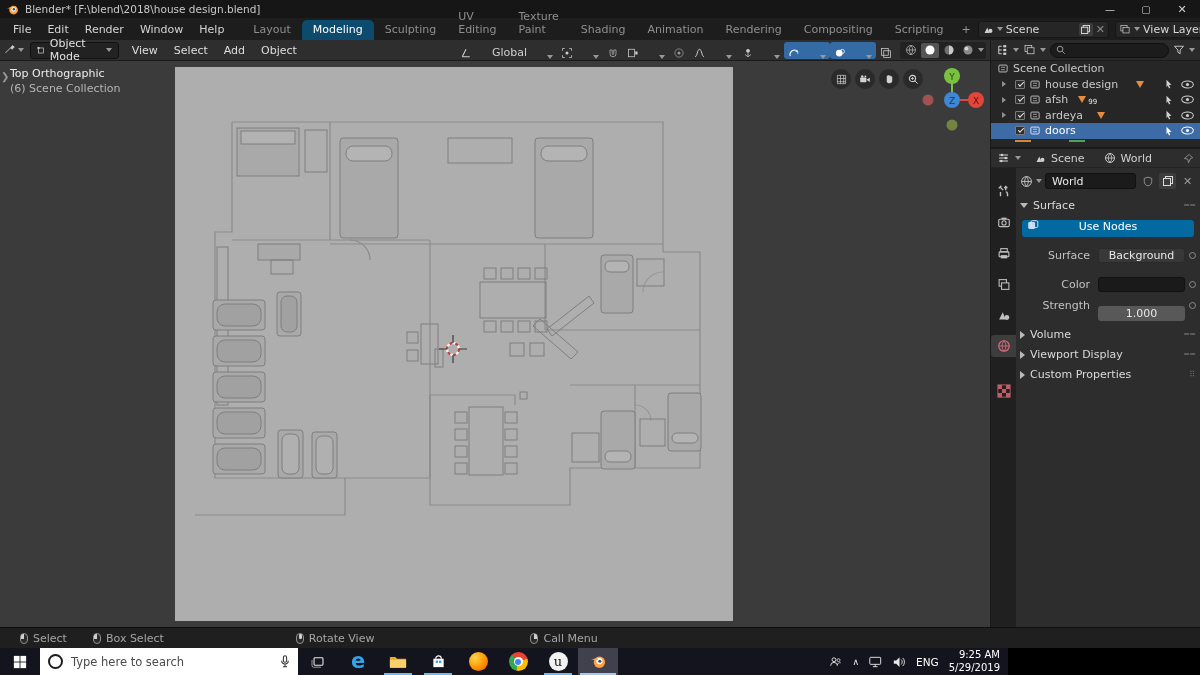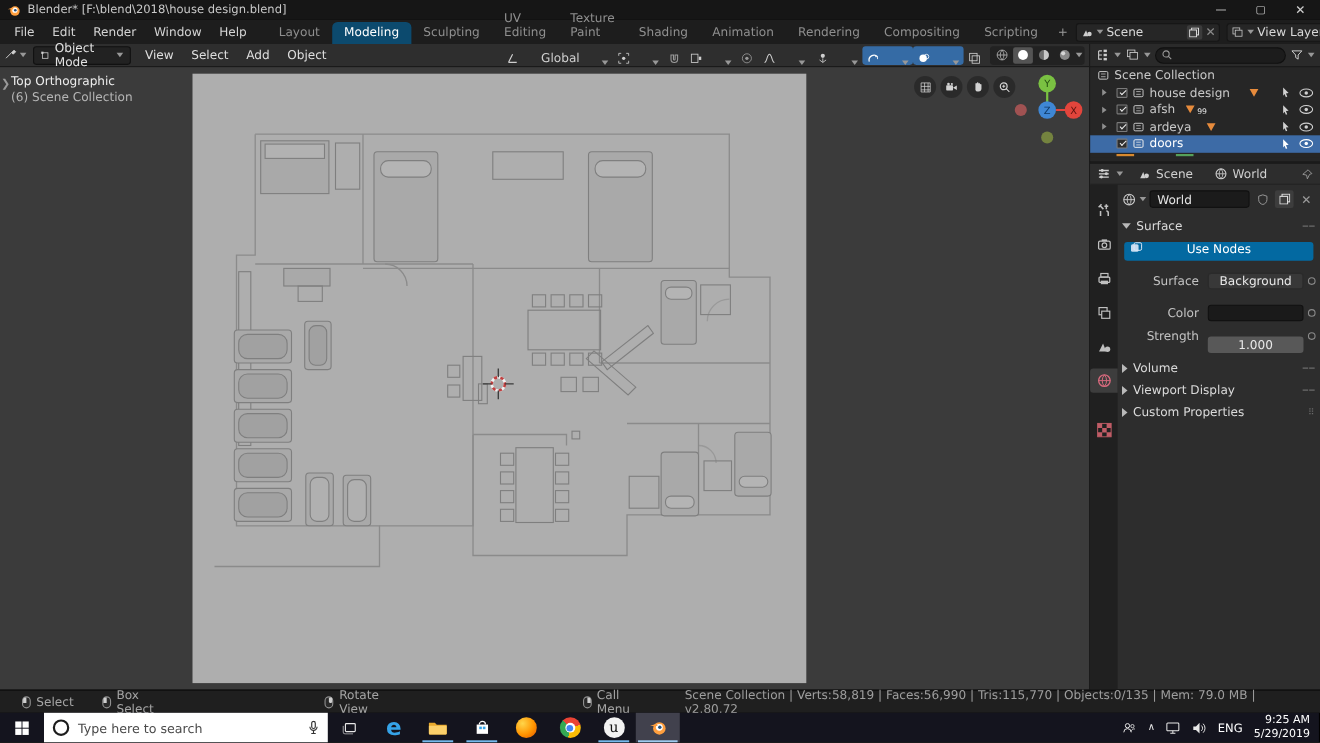--- a/index.html
+++ b/index.html
@@ -93,21 +93,21 @@
   #statusbar{left:0;top:627px;width:1200px;height:21px;background:#1f1f1f;border-top:1px solid #0e0e0e;display:flex;align-items:center;color:#a5a5a5;}
   .hint{display:flex;align-items:center;gap:5px;margin-right:26px;}
   .mouse{width:8px;height:11px;border:1px solid #909090;border-radius:4px;position:relative;background:#2a2a2a;}
   .mouse i{position:absolute;top:0;width:3px;height:5px;background:#cfcfcf;border-radius:2px 0 0 0;}
   .mouse.l i{left:0;}
   .mouse.m i{left:2.5px;width:3px;border-radius:1px;}
   .mouse.r i{right:0;border-radius:0 2px 0 0;}
   #stats{margin-left:auto;padding-right:10px;color:#9e9e9e;}
 
   
-  #taskbar{left:0;top:648px;width:1199px;height:27px;background:#14141e;display:flex;align-items:stretch;color:#fff;}
+  #taskbar{left:0;top:648px;width:1008px;height:27px;background:#14141e;display:flex;align-items:stretch;color:#fff;}
   .tb-cell{width:40px;display:flex;align-items:center;justify-content:center;position:relative;}
   .tb-cell.run::after{content:"";position:absolute;bottom:0;left:6px;right:6px;height:2px;background:#76b9ed;}
   .tb-cell.activeapp{background:#41414d;}
   .tb-cell.activeapp::after{content:"";position:absolute;bottom:0;left:2px;right:2px;height:2px;background:#9ecbf0;}
   #searchbar{width:258px;background:#fff;display:flex;align-items:center;gap:8px;padding:0 8px;color:#4a4a4a;}
   #searchbar .ring{width:15px;height:15px;border:2px solid #1d1d1d;border-radius:50%;}
   #tray{margin-left:auto;display:flex;align-items:center;gap:10px;padding-right:8px;font-size:10.5px;}
   #clock{text-align:right;font-size:10px;line-height:1.25;}
 </style>
 </head>
@@ -738,21 +738,20 @@
         <i></i>
       </span>
     <span>Rotate View</span>
   </div>
   <div class="hint" style="margin-left:130px">
     <span class="mouse r">
         <i></i>
       </span>
     <span>Call Menu</span>
   </div>
-  <span id="stats">Scene Collection | Verts:58,819 | Faces:56,990 | Tris:115,770 | Objects:0/135 | Mem: 79.0 MB | v2.80.72</span>
 </div>
 
 <div id="taskbar" class="abs">
   <div class="tb-cell">
     <svg width="14" height="14" viewBox="0 0 16 16">
         <rect x="1" y="1" width="6.5" height="6.5" fill="#fff"></rect>
         <rect x="8.5" y="1" width="6.5" height="6.5" fill="#fff"></rect>
         <rect x="1" y="8.5" width="6.5" height="6.5" fill="#fff"></rect>
         <rect x="8.5" y="8.5" width="6.5" height="6.5" fill="#fff"></rect>
       </svg>

